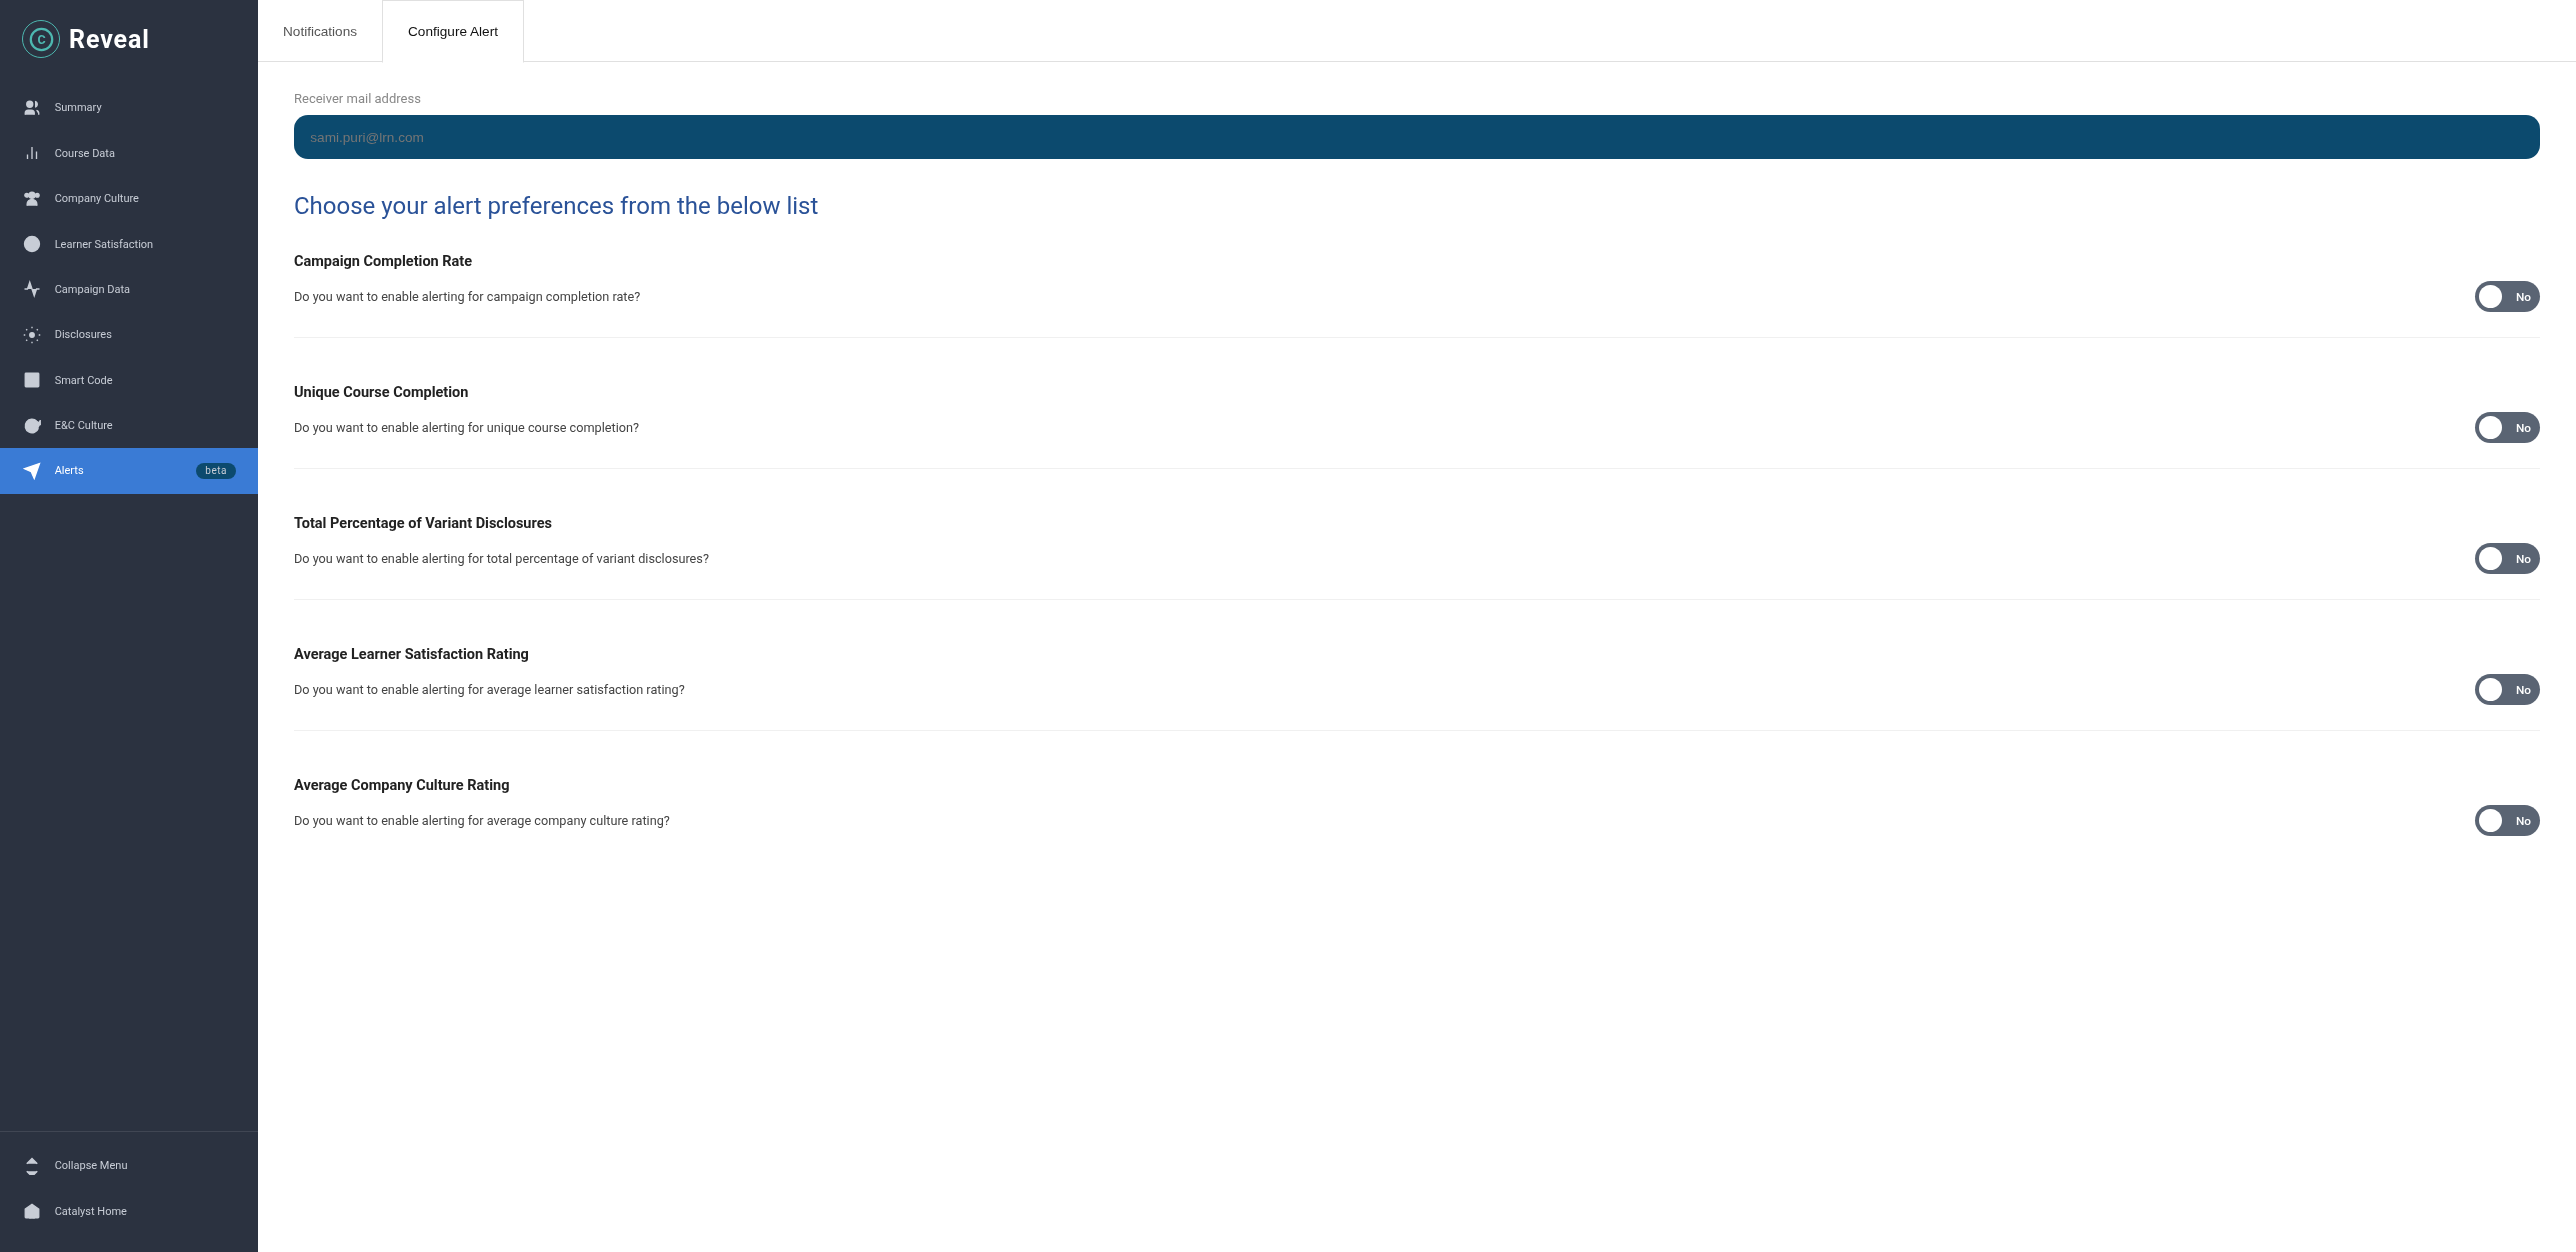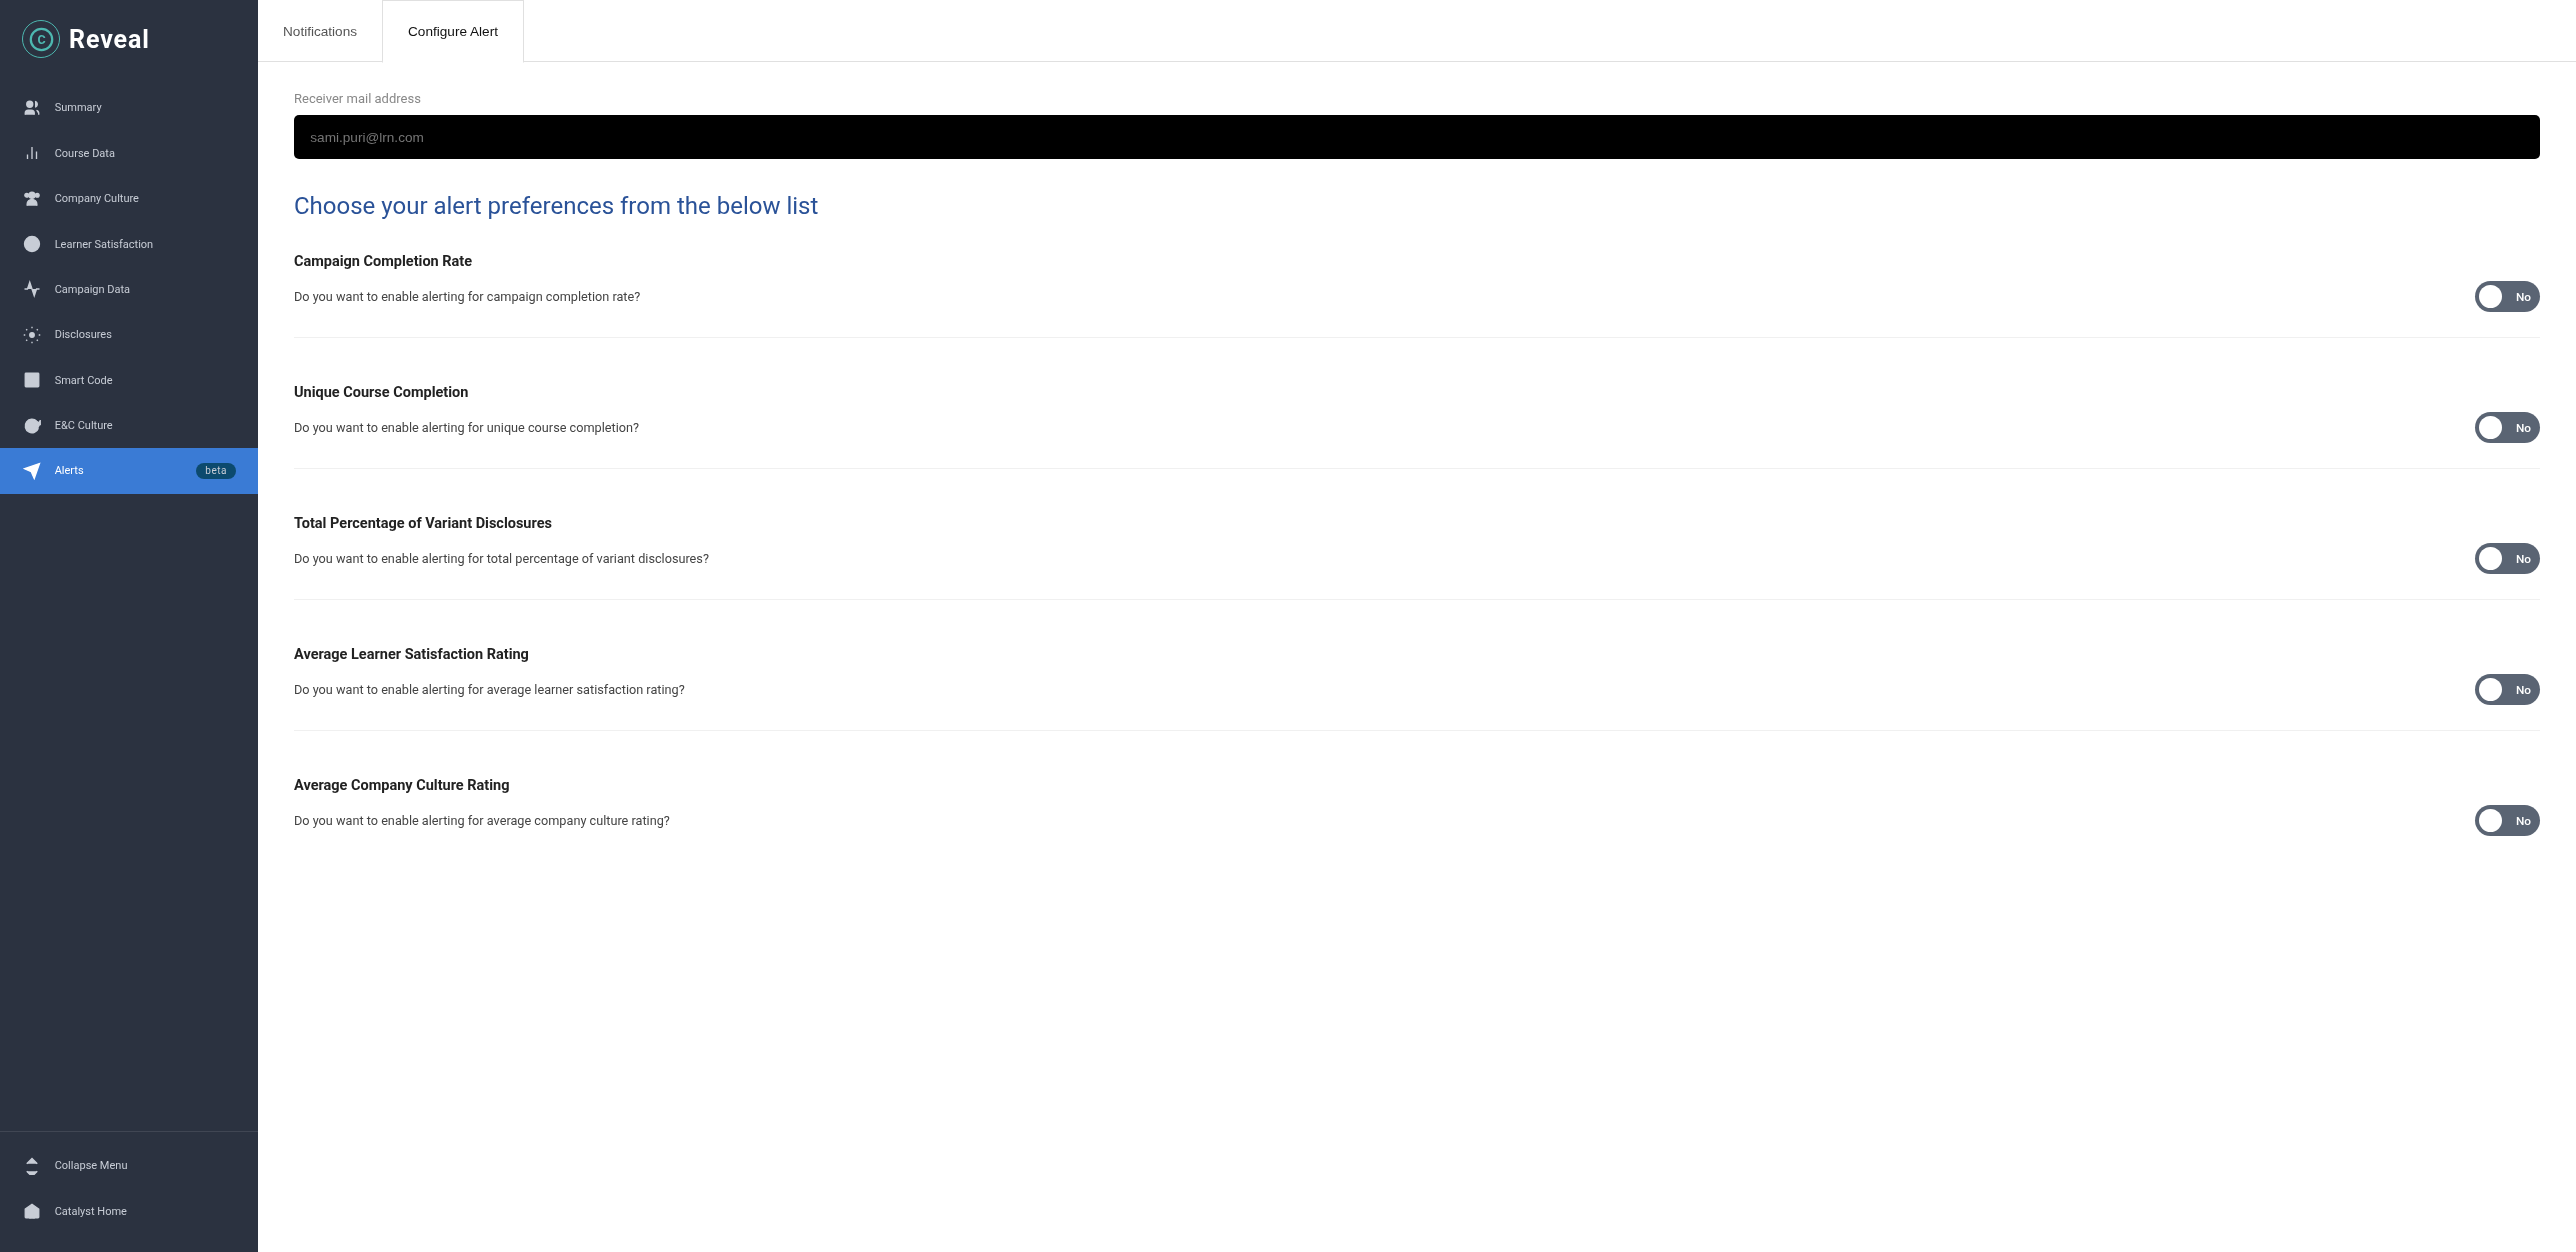--- a/index.html
+++ b/index.html
@@ -151,23 +151,23 @@
 
     .receiver-label {
       font-size: 13px;
       color: #888;
       margin-bottom: 9px;
     }
 
     .receiver-input {
       width: 100%;
       padding: 14.5px 16.3px;
-      background: #000000;
+      background: #0c4a6e;
       border: none;
-      border-radius: 5px;
+      border-radius: 14px;
       font-size: 13.6px;
       color: #999;
       margin-bottom: 33px;
     }
 
     .alert-preferences-title {
       font-size: 24px;
       color: #2a5298;
       font-weight: 400;
       margin-bottom: 33px;

